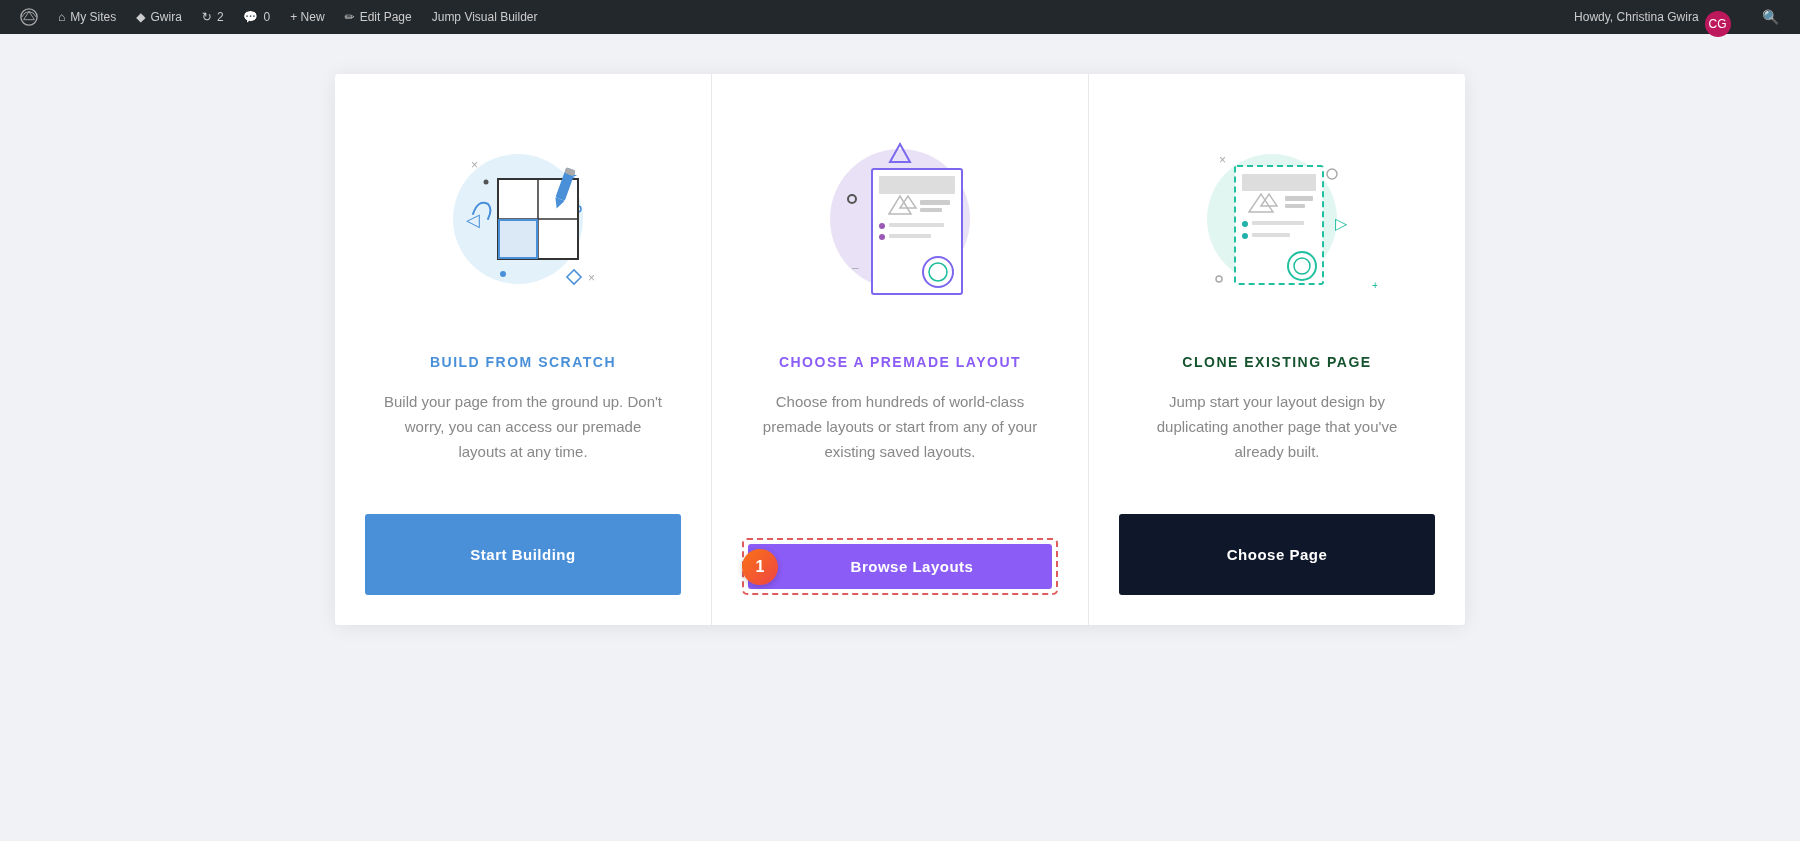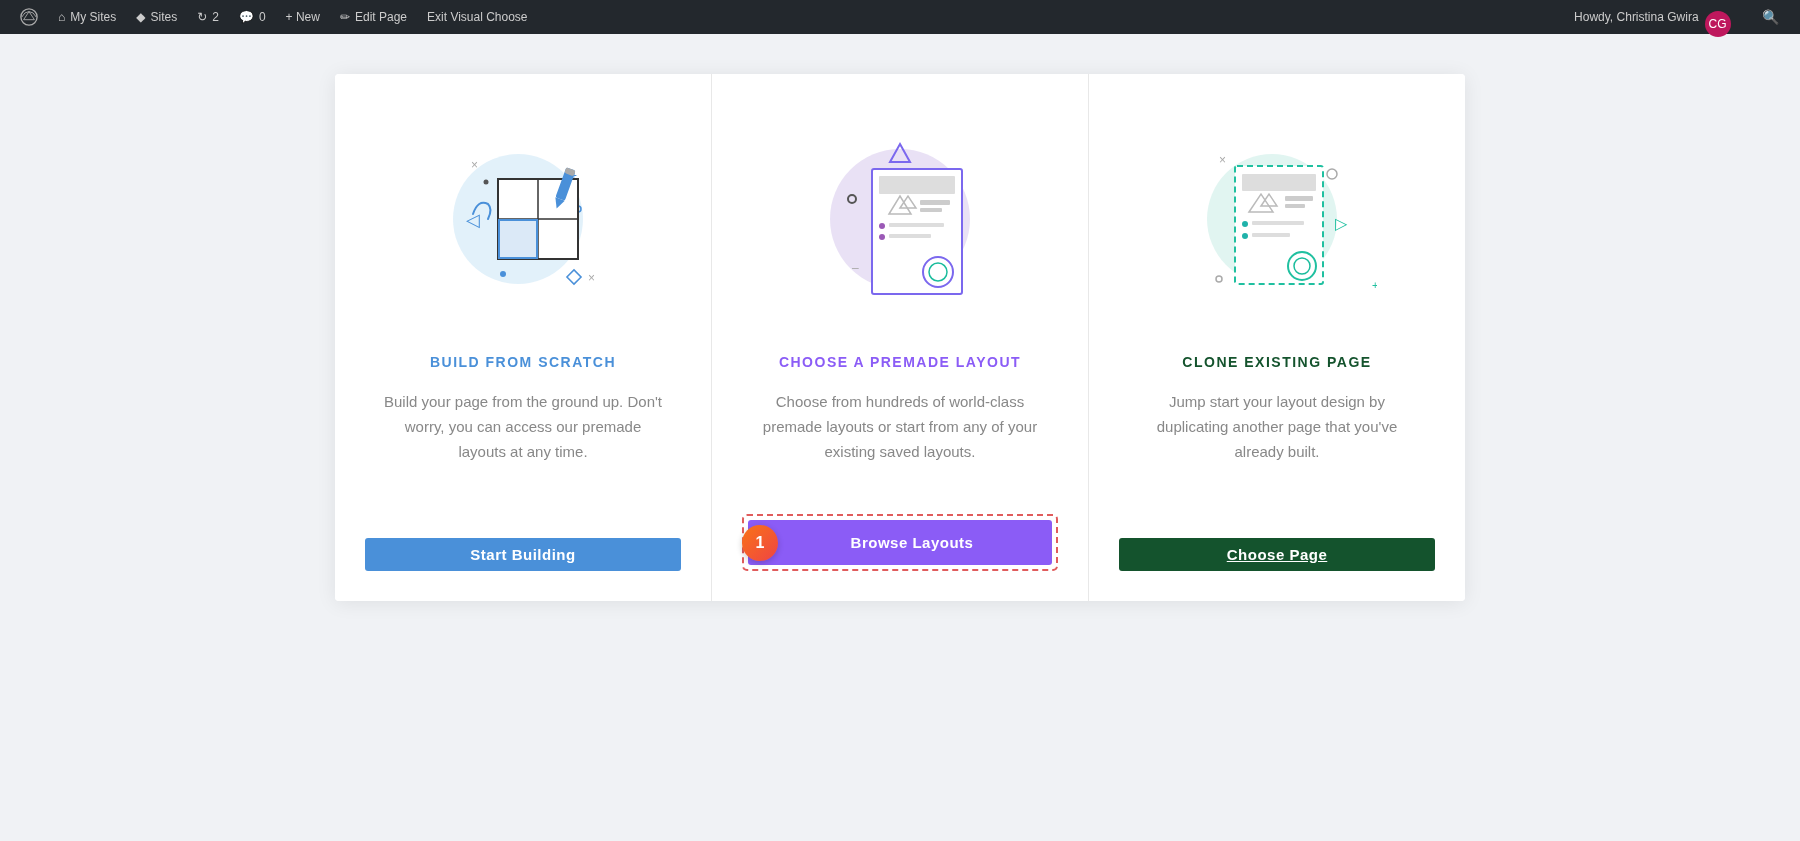--- a/index.html
+++ b/index.html
@@ -177,31 +177,31 @@
       margin-bottom: auto;
       max-width: 280px;
     }
 
     .card-spacer { flex: 1; }
 
     
     .card-btn {
       margin-top: 50px;
       width: 100%;
-      padding: 8px;
+      padding: 32px;
       border: none;
       border-radius: 3px;
       font-size: 15px;
       font-weight: 700;
       cursor: pointer;
       letter-spacing: 0.5px;
       transition: opacity 0.2s;
     }
     .btn-blue { background: #4a90d9; color: #fff; }
-    .btn-teal { background: #14532d; color: #fff; text-decoration: underline; }
+    .btn-teal { background: #0f172a; color: #fff; }
 
     
     .browse-btn-wrap {
       margin-top: 50px;
       width: 100%;
       position: relative;
       padding: 4px;
       border: 2px dashed #e05c5c;
       border-radius: 5px;
     }
@@ -249,39 +249,39 @@
       <line x1="16" y1="13" x2="10" y2="4" stroke="#aaa" stroke-width="1"></line>
       <line x1="4" y1="13" x2="16" y2="13" stroke="#aaa" stroke-width="1"></line>
     </svg>
   </div>
   <div class="admin-bar-item">
     <span>⌂</span>
     <span>My Sites</span>
   </div>
   <div class="admin-bar-item">
     <span>◆</span>
-    <span>Sites</span>
+    <span>Gwira</span>
   </div>
   <div class="admin-bar-item">
     <span>↻</span>
     <span>2</span>
   </div>
   <div class="admin-bar-item">
     <span>💬</span>
     <span>0</span>
   </div>
   <div class="admin-bar-item">
     <span>+ New</span>
   </div>
   <div class="admin-bar-item">
     <span>✏</span>
     <span>Edit Page</span>
   </div>
   <div class="admin-bar-item">
-    <span>Exit Visual Choose</span>
+    <span>Jump Visual Builder</span>
   </div>
   <div class="admin-bar-right">
     <div class="user-info">
       <span>Howdy, Christina Gwira</span>
       <div class="avatar">CG</div>
     </div>
     <span class="search-icon-bar">🔍</span>
   </div>
 </div>
 

